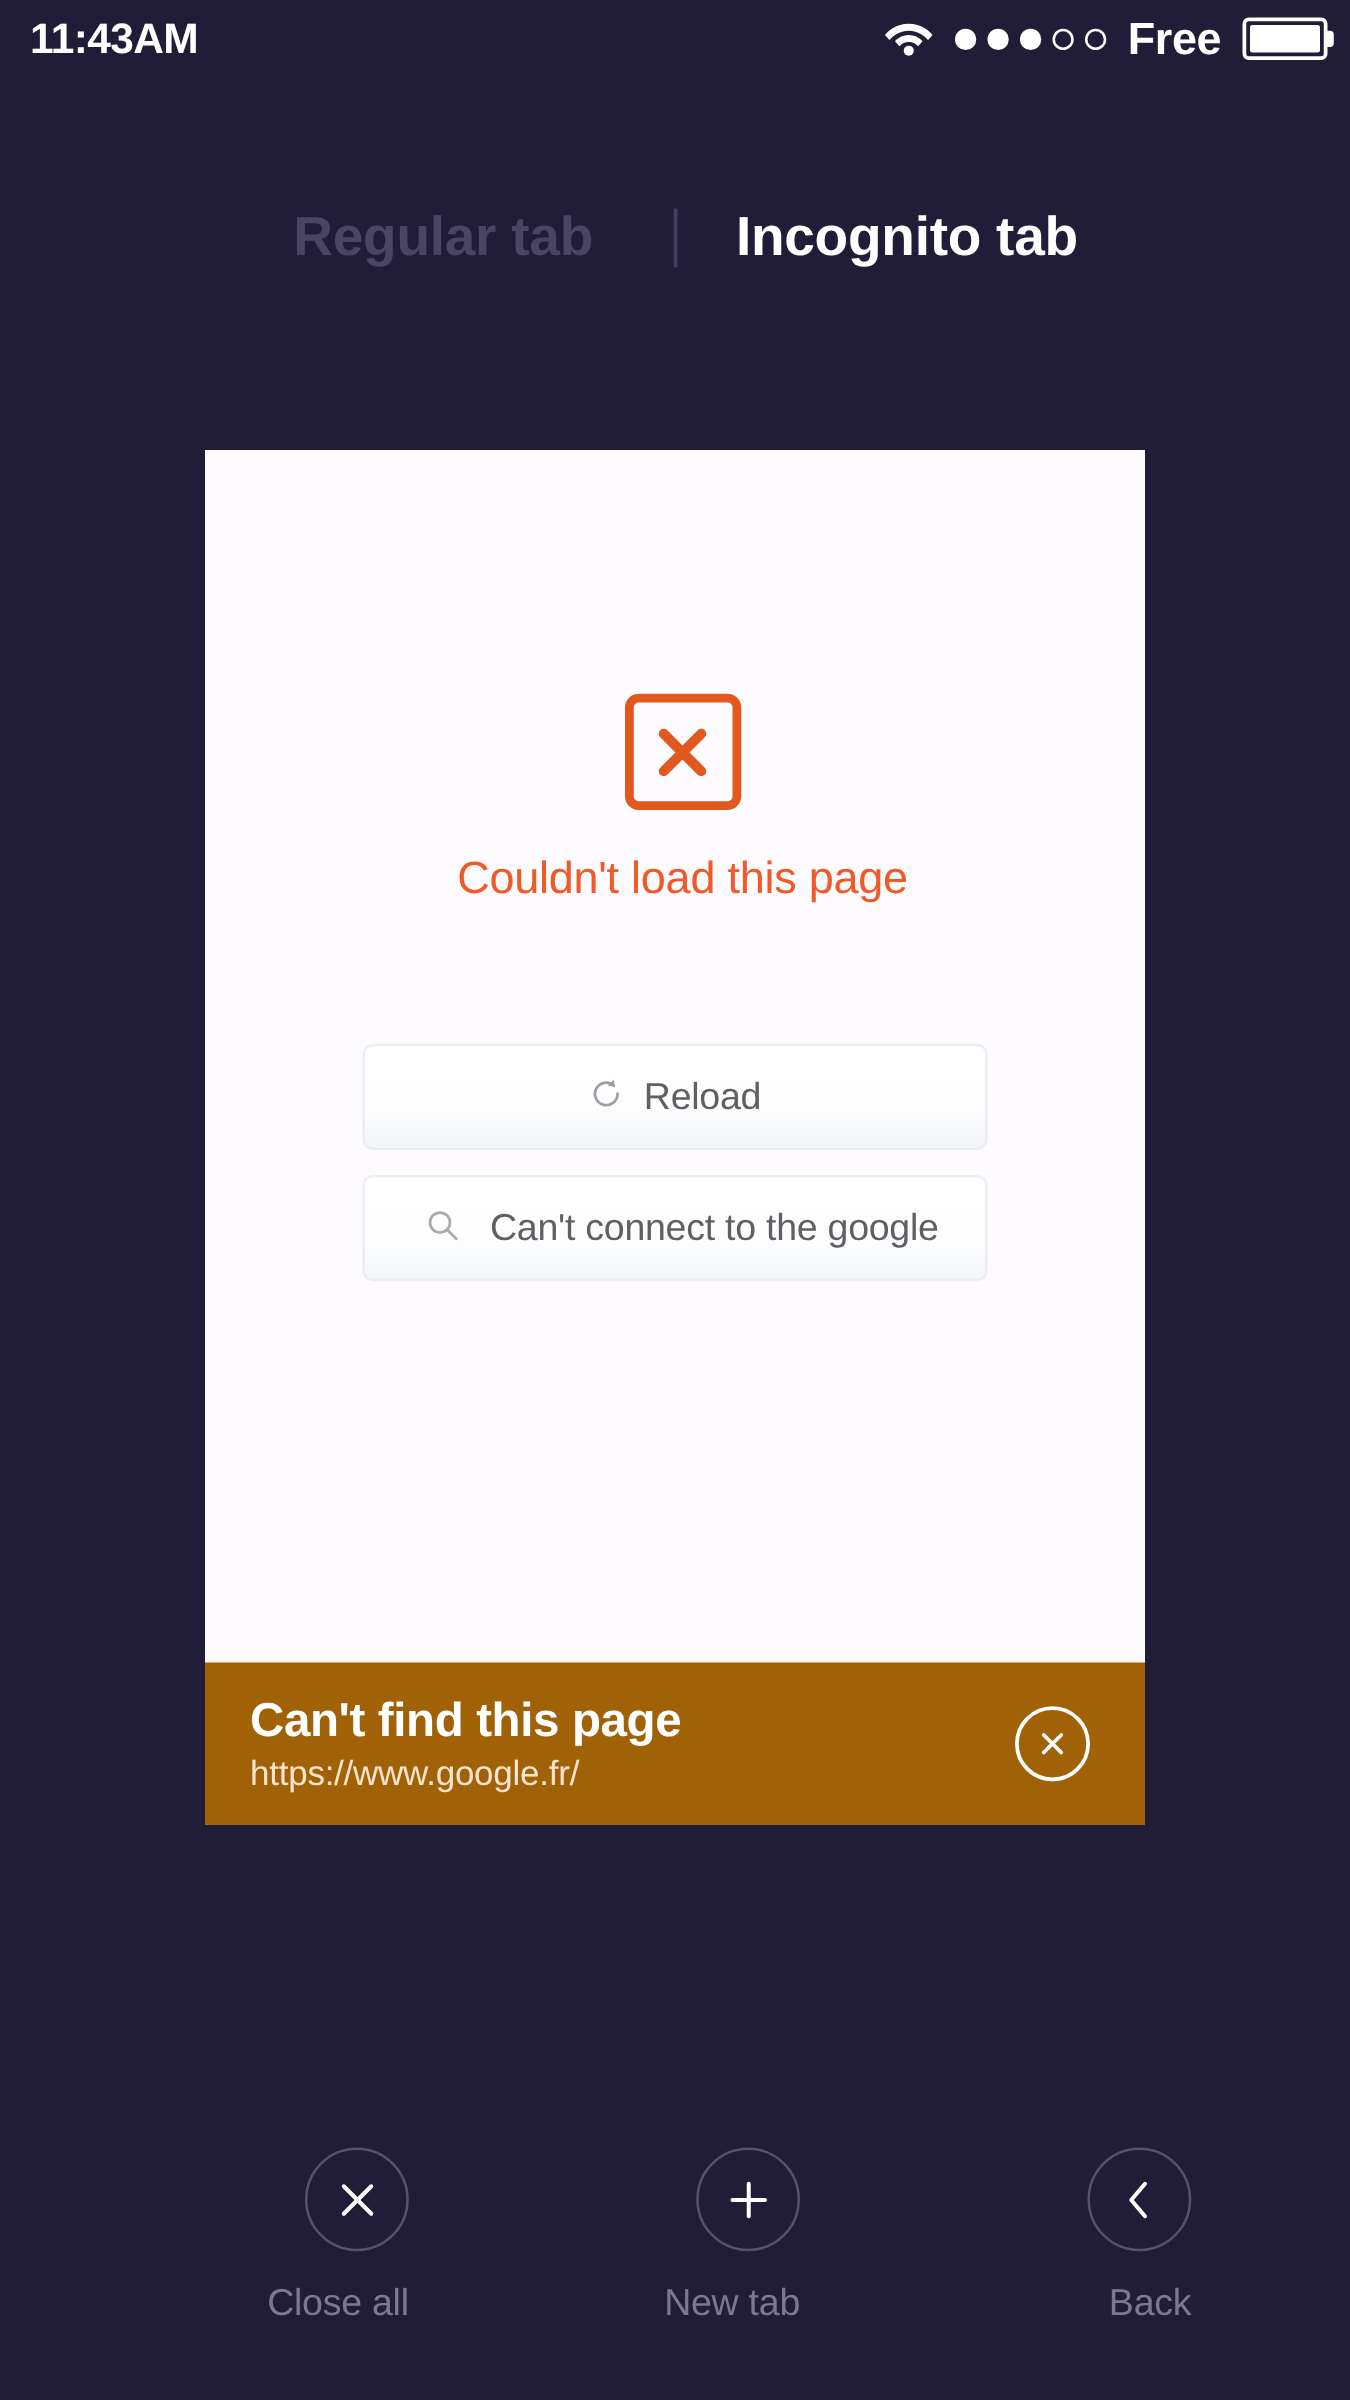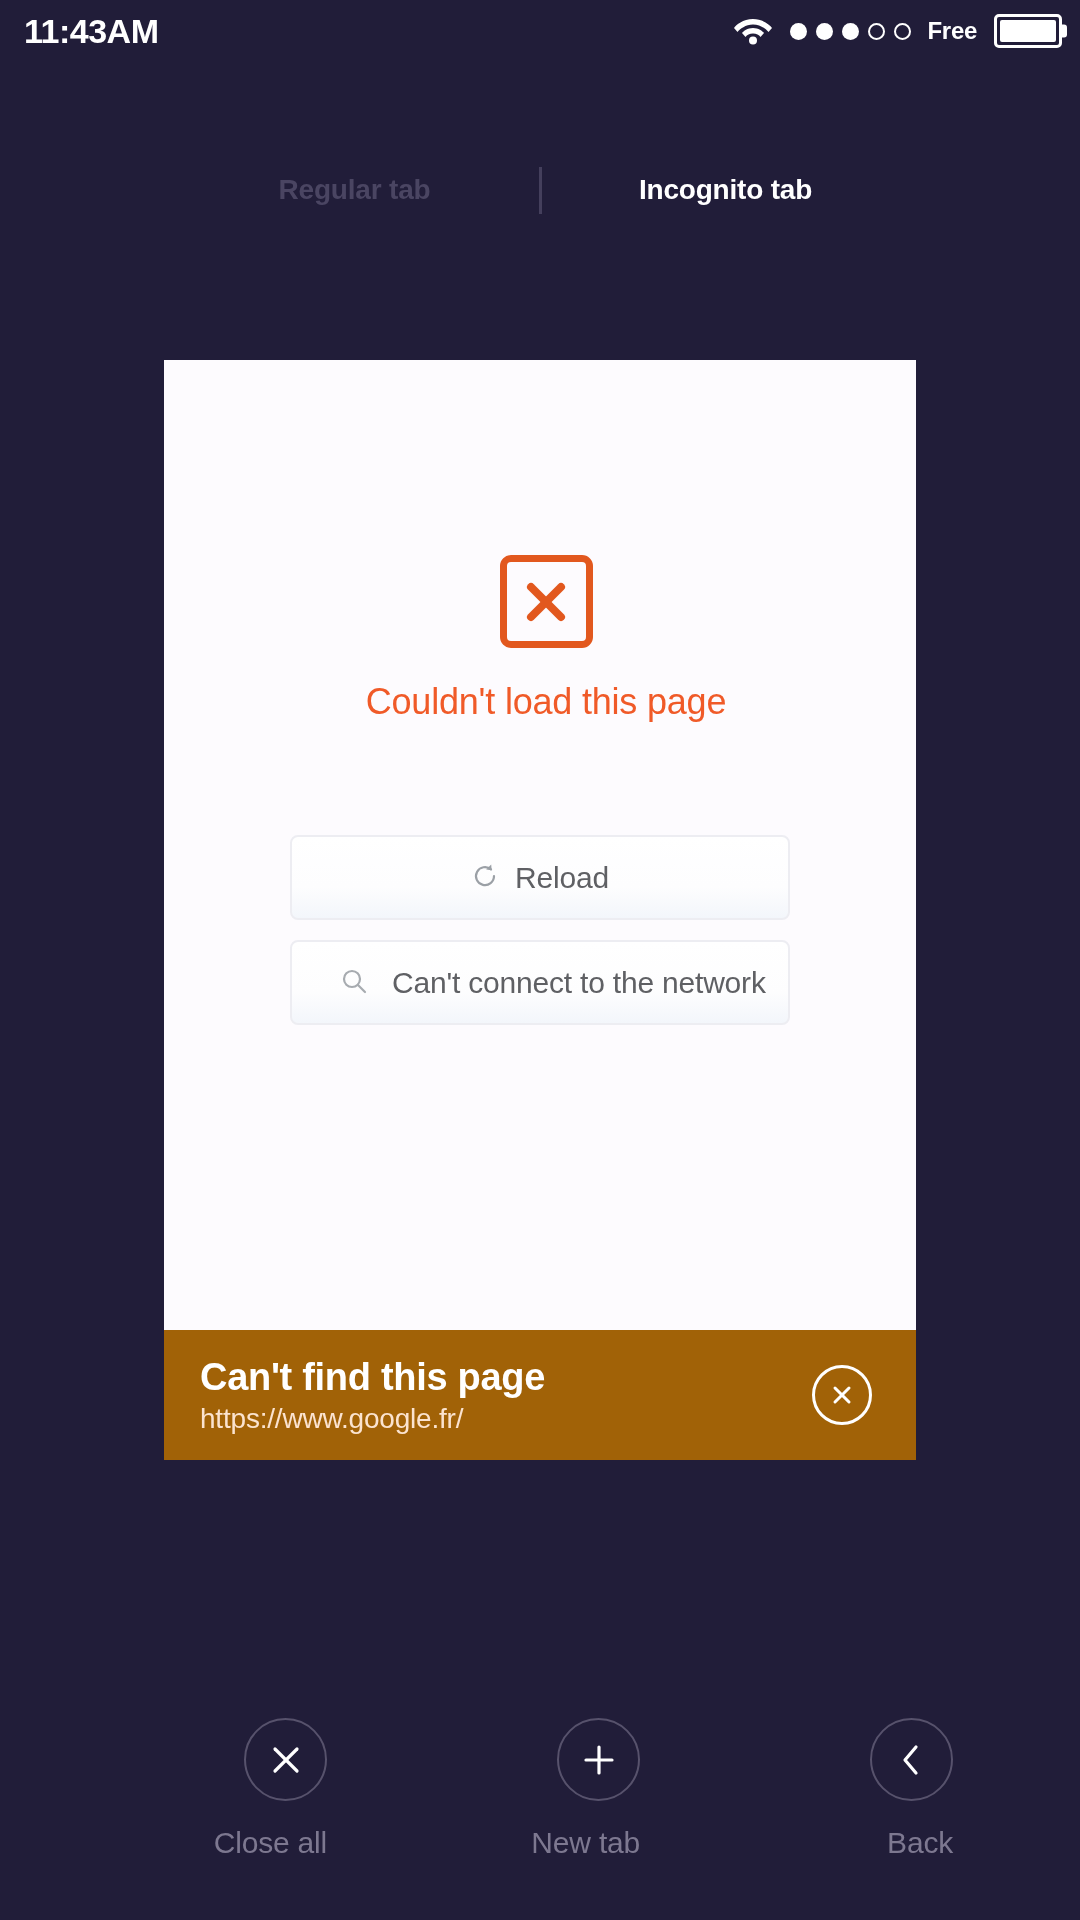--- a/index.html
+++ b/index.html
@@ -33,21 +33,21 @@
     display:flex; align-items:center; gap:17px;
   }
   .wifi-icon { display:block; }
   .signal-dots { display:flex; align-items:center; gap:9px; }
   .dot {
     width:17px; height:17px; border-radius:50%;
   }
   .dot.filled { background:#ffffff; }
   .dot.empty { border:2px solid #ffffff; background:transparent; }
   .carrier {
-    font-size:24px; font-weight:bold; color:#ffffff;
+    font-size:36px; font-weight:bold; color:#ffffff;
     letter-spacing:-0.3px;
   }
   .battery {
     position:relative;
     width:68px; height:34px;
     border:3px solid #ffffff;
     border-radius:5px;
     display:flex; align-items:center;
     padding:3px;
   }
@@ -64,21 +64,21 @@
     background:#ffffff; border-radius:2px;
   }
 
   
   .tabbar {
     position:absolute; top:160px; left:0;
     width:1080px; height:60px;
     display:flex; align-items:center; justify-content:center;
   }
   .tab-label {
-    font-size:28px; font-weight:bold;
+    font-size:44px; font-weight:bold;
     letter-spacing:-0.2px;
     white-space:nowrap;
   }
   .tab-label.inactive { color:#4A4562; }
   .tab-label.active { color:#FFFFFF; }
   .tab-regular { width:300px; text-align:center; }
   .tab-incognito { width:300px; text-align:center; }
   .tab-divider {
     width:3px; height:47px;
     background:#443F5C;
@@ -253,21 +253,21 @@
           <span class="action-label">Reload</span>
         </div>
 
         <div class="action-box search">
           <span>
             <svg width="28" height="28" viewBox="0 0 28 28">
               <circle cx="12" cy="12" r="8" fill="none" stroke="#A7ABB0" stroke-width="2.2"></circle>
               <line x1="18" y1="18" x2="25" y2="25" stroke="#A7ABB0" stroke-width="2.2" stroke-linecap="round"></line>
             </svg>
           </span>
-          <span class="action-label">Can't connect to the network</span>
+          <span class="action-label">Can't connect to the google</span>
         </div>
       </div>
 
     </div>
 
     <div class="banner">
       <div class="banner-text">
         <span class="banner-title">Can't find this page</span>
         <span class="banner-url">https://www.google.fr/</span>
       </div>

